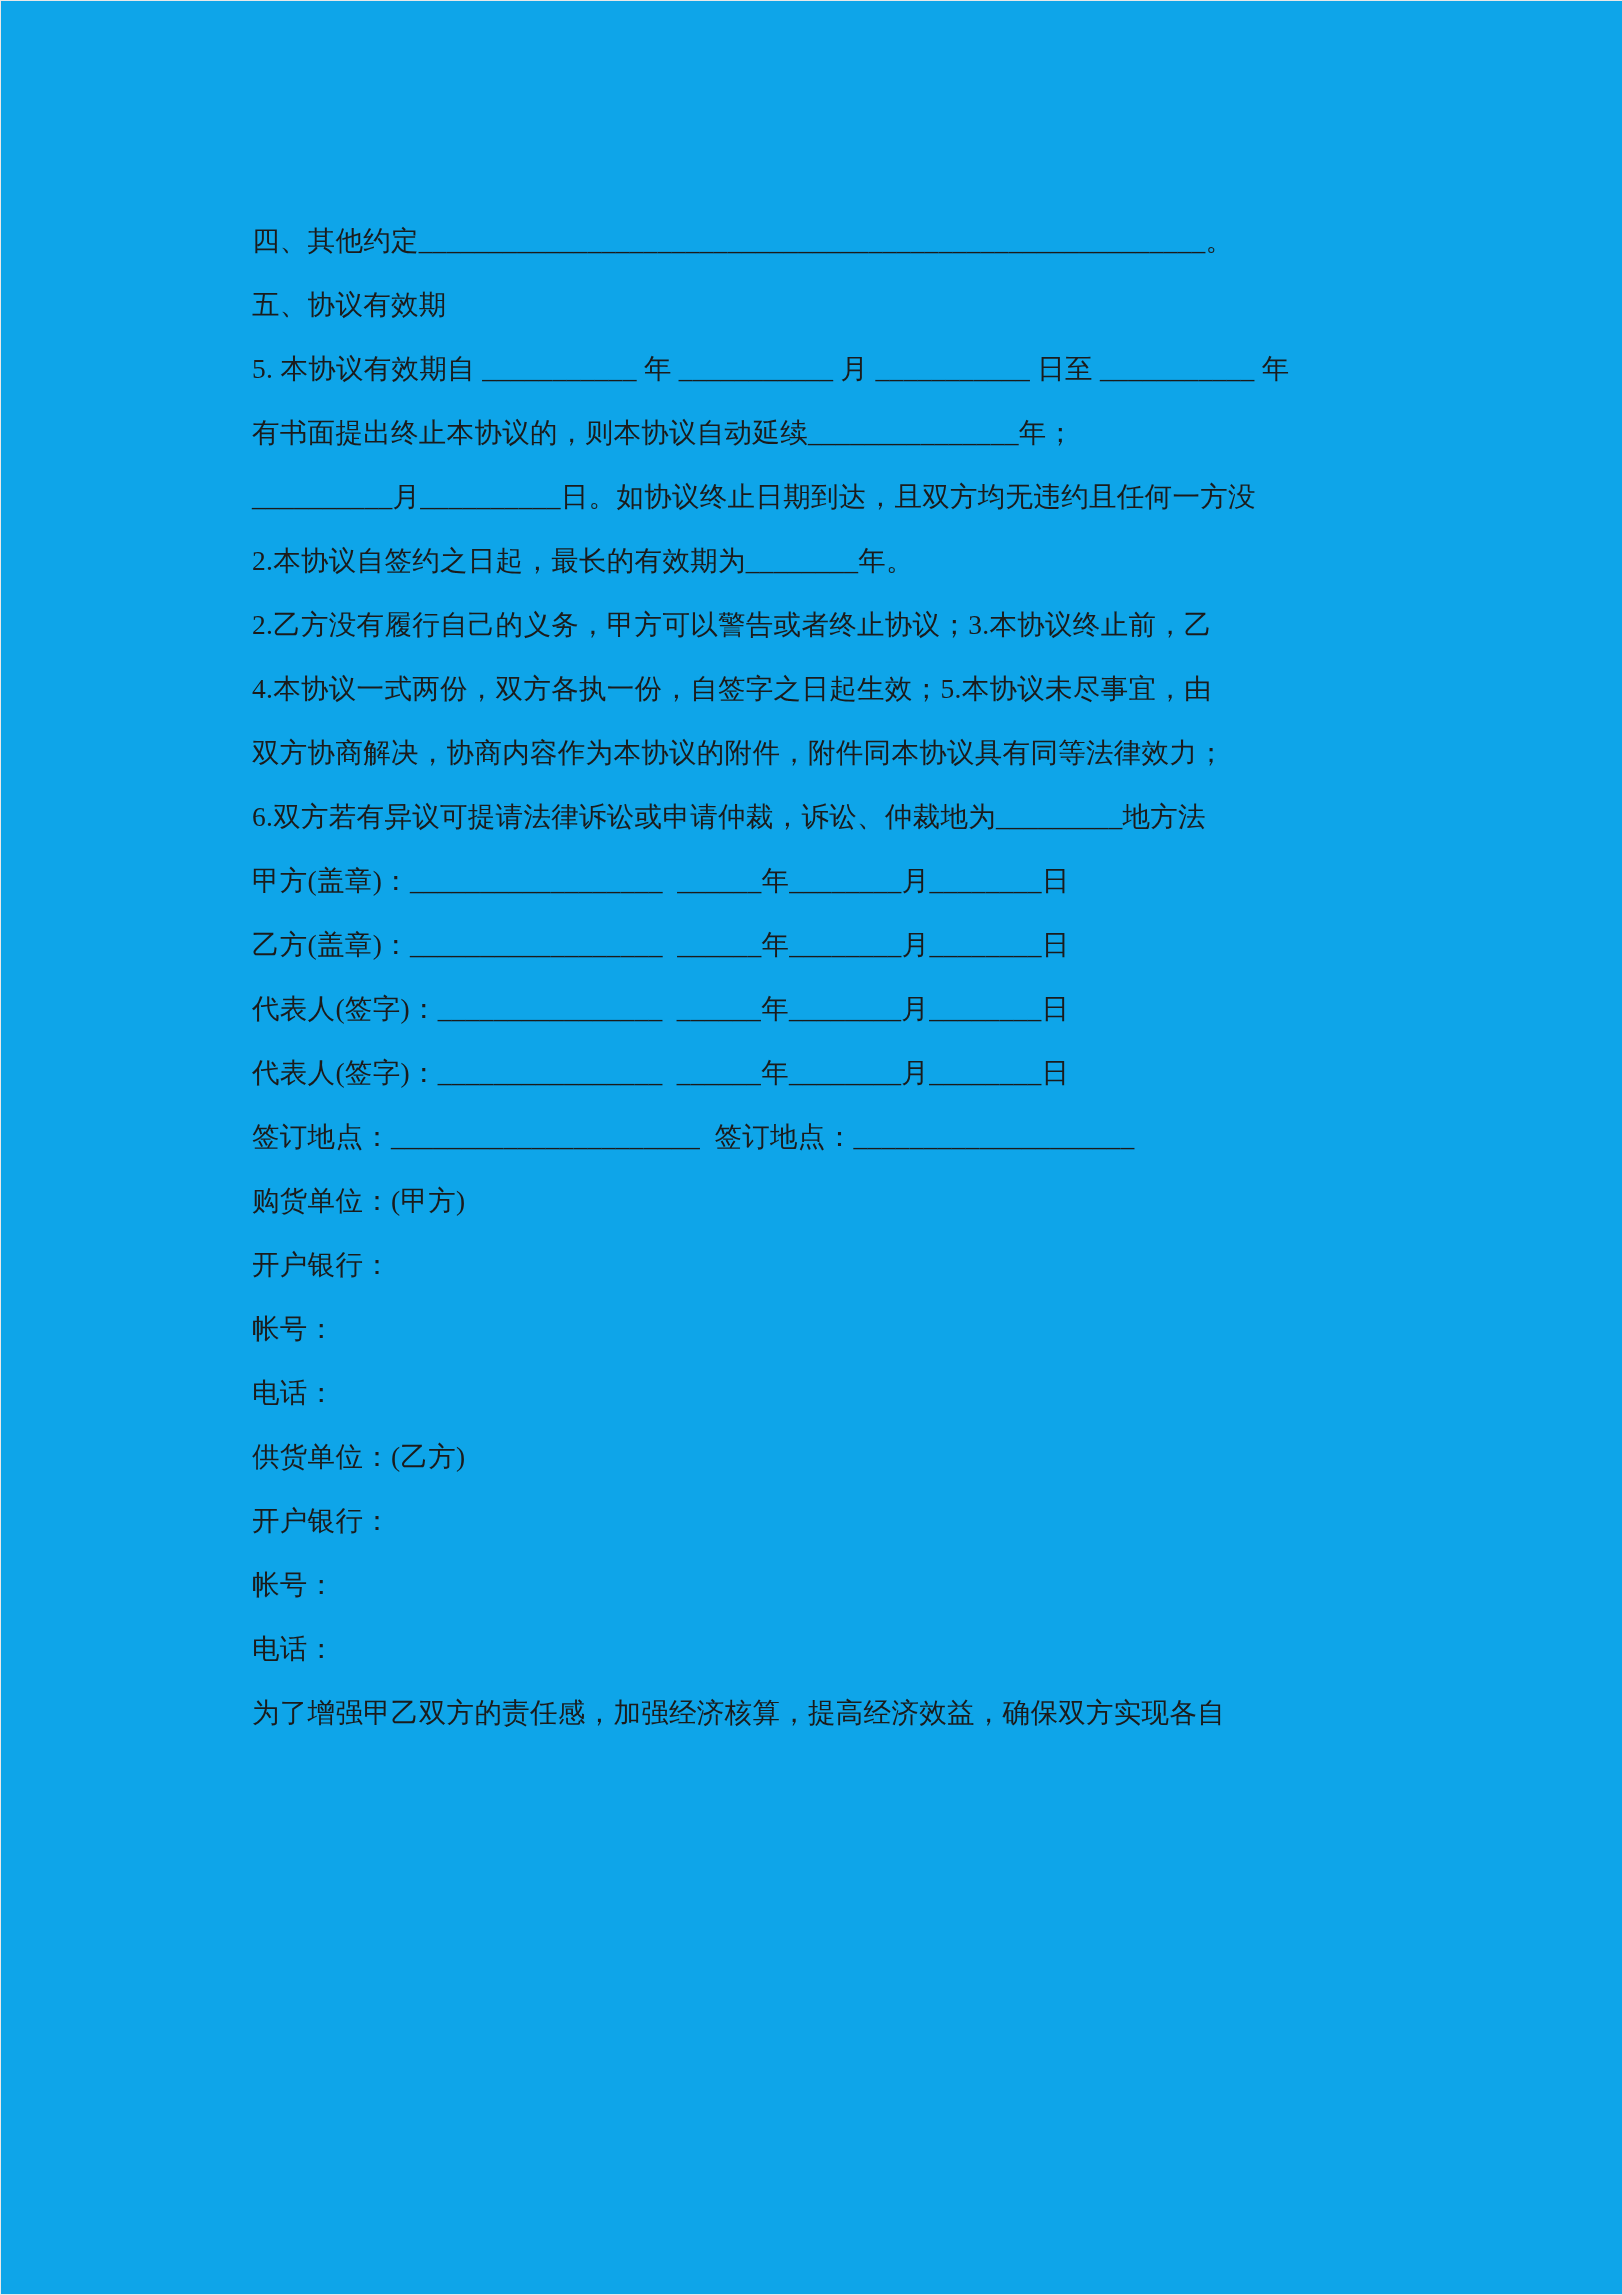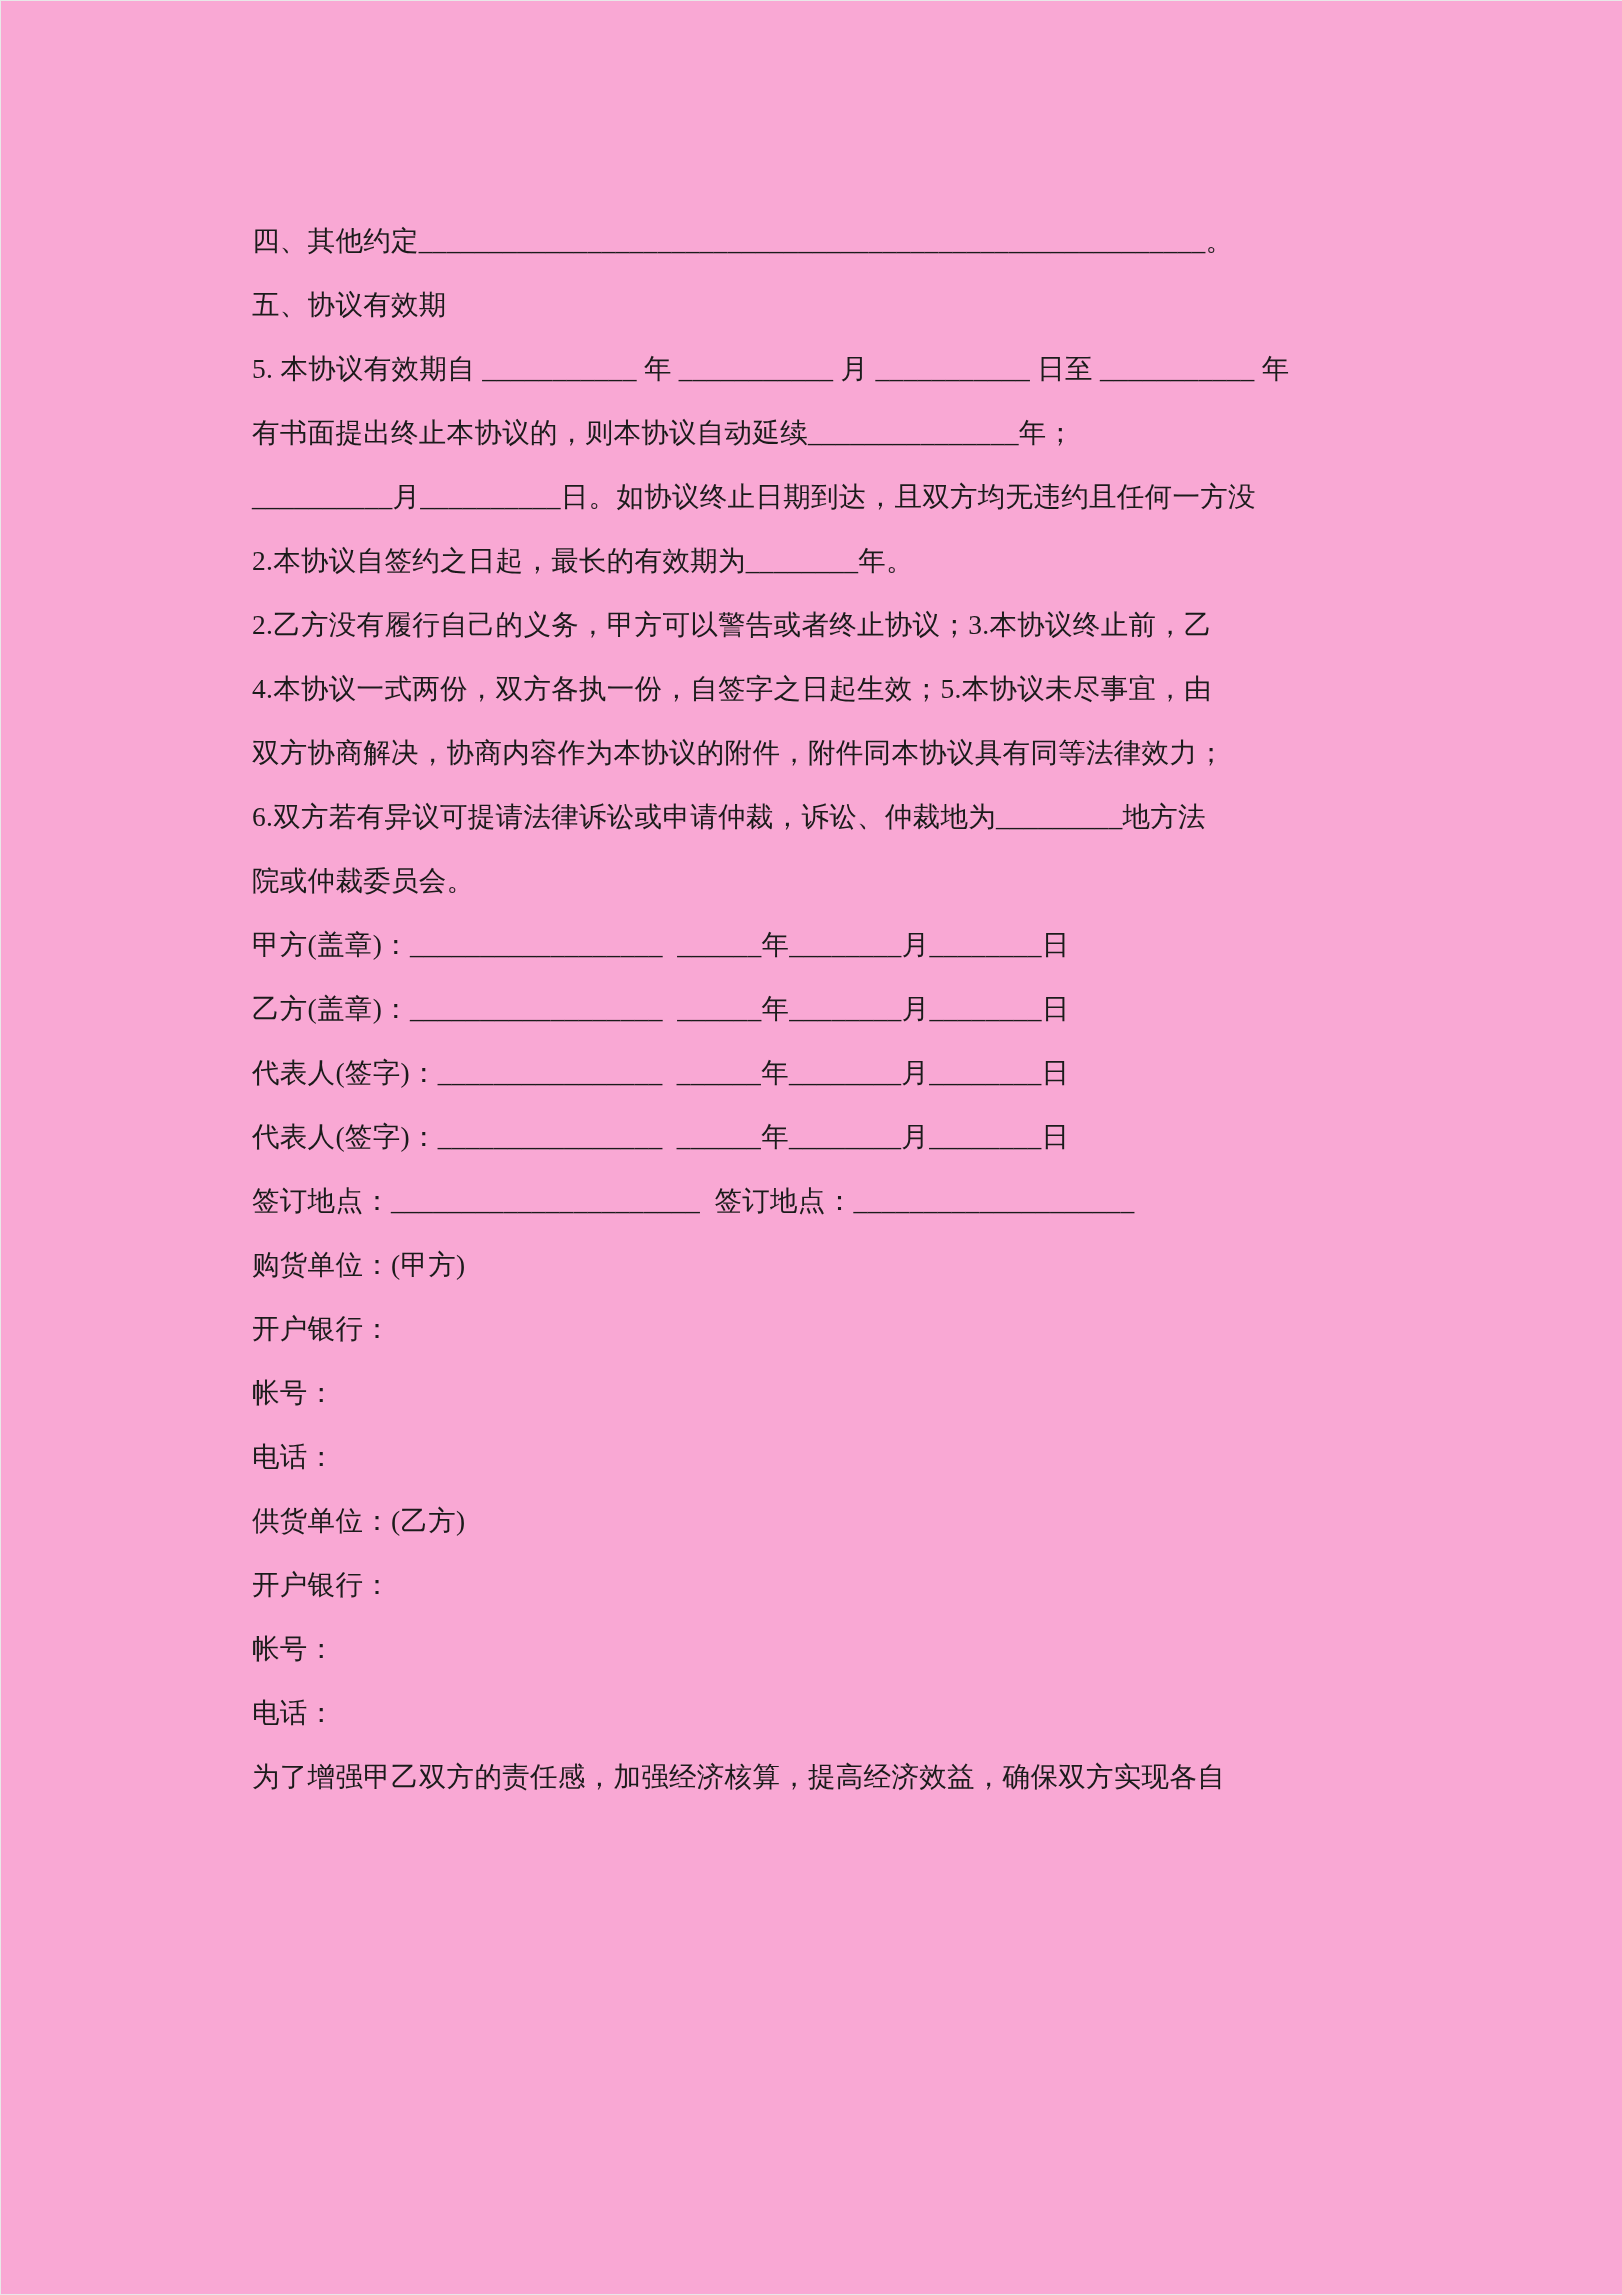--- a/index.html
+++ b/index.html
@@ -5,21 +5,21 @@
   html, body {
     margin: 0;
     padding: 0;
     background: #ffffff;
   }
   .page {
     position: relative;
     width: 1623px;
     height: 2295px;
     box-sizing: border-box;
-    background: #f9a8d4;
+    background: #0ea5e9;
     border: 0.7px solid #e8e8e8;
     font-family: "Liberation Serif", "DejaVu Serif", serif;
     color: #1b1b1b;
     overflow: hidden;
   }
   .content {
     position: absolute;
     left: 251px;
     top: 208px;
     width: 1123px;
@@ -41,21 +41,20 @@
     <p class="line">四、其他约定________________________________________________________。</p>
     <p class="line">五、协议有效期</p>
     <p class="line">5. 本协议有效期自 ___________ 年 ___________ 月 ___________ 日至 ___________ 年</p>
     <p class="line">有书面提出终止本协议的，则本协议自动延续_______________年；</p>
     <p class="line">__________月__________日。如协议终止日期到达，且双方均无违约且任何一方没</p>
     <p class="line">2.本协议自签约之日起，最长的有效期为________年。</p>
     <p class="line">2.乙方没有履行自己的义务，甲方可以警告或者终止协议；3.本协议终止前，乙</p>
     <p class="line">4.本协议一式两份，双方各执一份，自签字之日起生效；5.本协议未尽事宜，由</p>
     <p class="line">双方协商解决，协商内容作为本协议的附件，附件同本协议具有同等法律效力；</p>
     <p class="line">6.双方若有异议可提请法律诉讼或申请仲裁，诉讼、仲裁地为_________地方法</p>
-    <p class="line">院或仲裁委员会。</p>
     <p class="line">甲方(盖章)：__________________  ______年________月________日</p>
     <p class="line">乙方(盖章)：__________________  ______年________月________日</p>
     <p class="line">代表人(签字)：________________  ______年________月________日</p>
     <p class="line">代表人(签字)：________________  ______年________月________日</p>
     <p class="line">签订地点：______________________  签订地点：____________________</p>
     <p class="line">购货单位：(甲方)</p>
     <p class="line">开户银行：</p>
     <p class="line">帐号：</p>
     <p class="line">电话：</p>
     <p class="line">供货单位：(乙方)</p>

